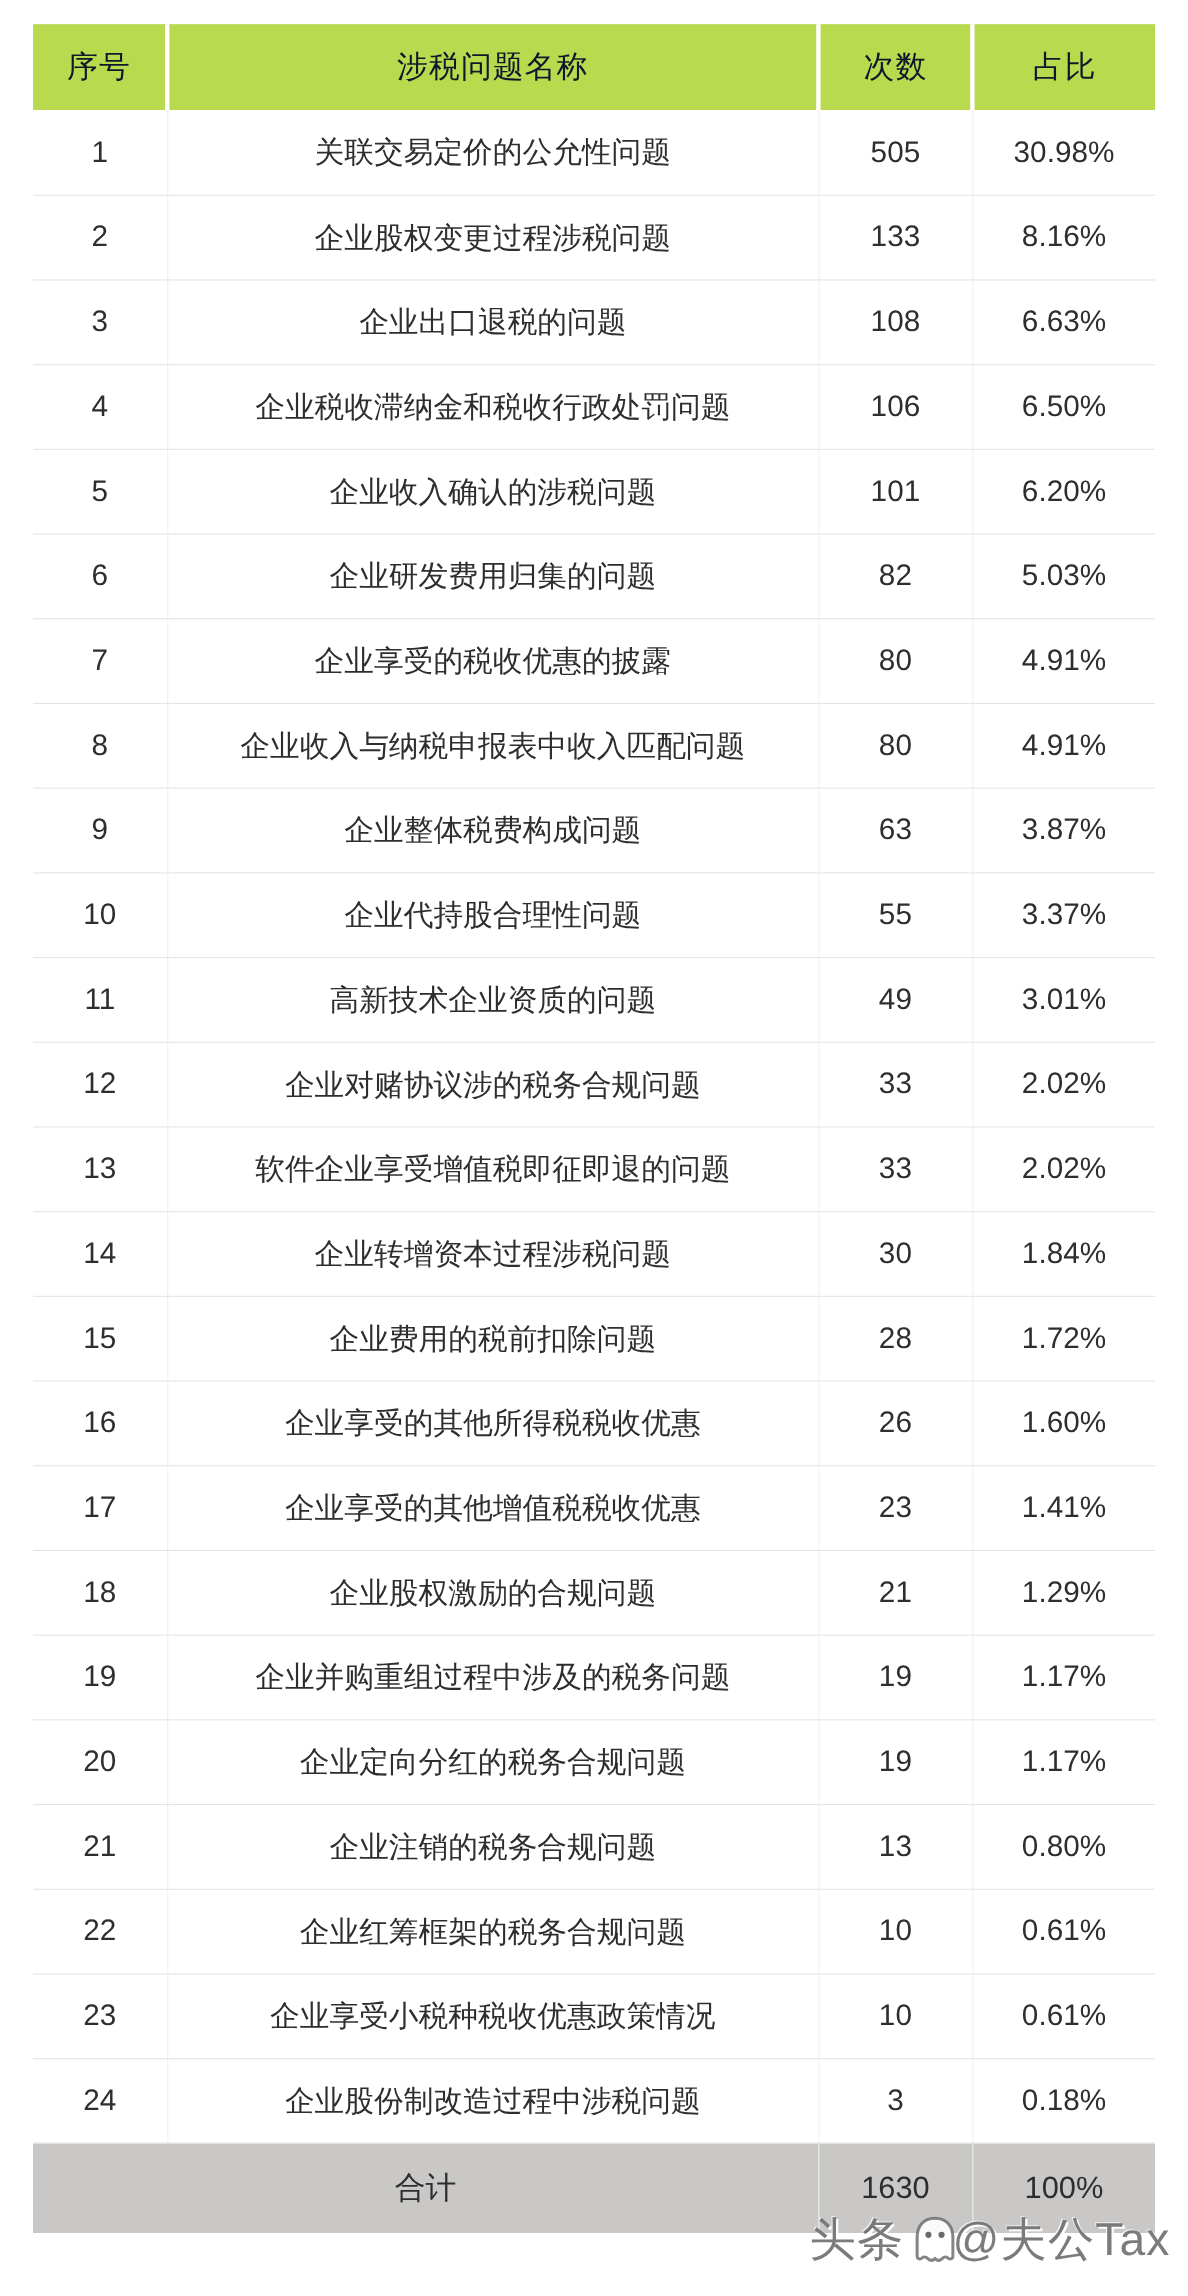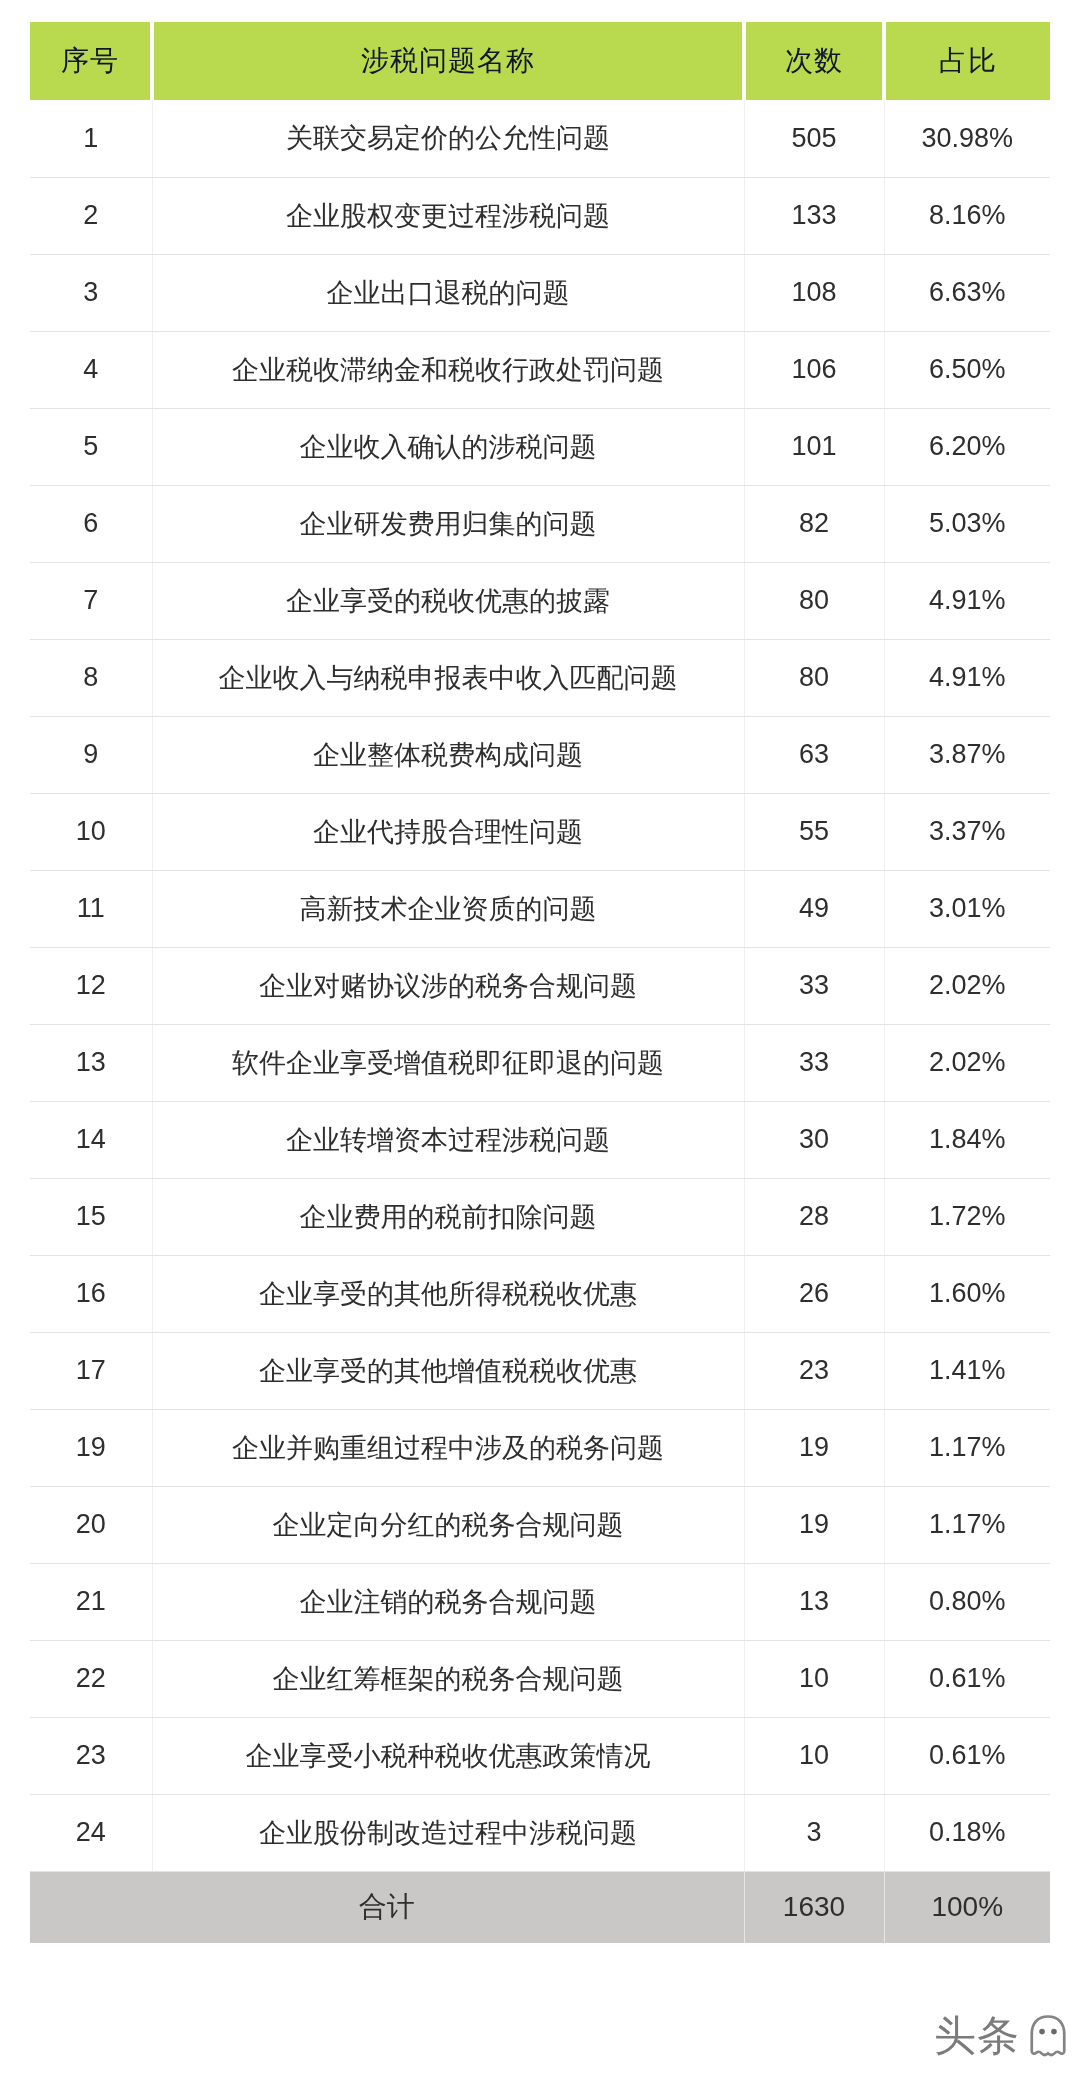--- a/index.html
+++ b/index.html
@@ -50,21 +50,21 @@
     vertical-align: middle;
     border-bottom: 1px solid #e4e4e4;
     border-left: 1px solid #efefef;
     white-space: nowrap;
     overflow: hidden;
   }
   tbody td:first-child { border-left: none; }
 
   tfoot td {
     background: var(--footer-bg, #c9c8c6);
-    height: 72px;
+    height: 82px;
     font-size: 28px;
     color: #2e2e2e;
     text-align: center;
     vertical-align: middle;
     border-left: 1px solid rgba(255,255,255,0.55);
   }
   tfoot td:first-child { border-left: none; }
 
   .watermark {
     position: absolute;
@@ -203,20 +203,26 @@
           <td>26</td>
           <td>1.60%</td>
         </tr>
         <tr>
           <td>17</td>
           <td>企业享受的其他增值税税收优惠</td>
           <td>23</td>
           <td>1.41%</td>
         </tr>
         <tr>
+          <td>18</td>
+          <td>企业股权激励的合规问题</td>
+          <td>21</td>
+          <td>1.29%</td>
+        </tr>
+        <tr>
           <td>19</td>
           <td>企业并购重组过程中涉及的税务问题</td>
           <td>19</td>
           <td>1.17%</td>
         </tr>
         <tr>
           <td>20</td>
           <td>企业定向分红的税务合规问题</td>
           <td>19</td>
           <td>1.17%</td>
@@ -255,15 +261,16 @@
     </tfoot>
   </table>
 
   <div class="watermark">
     <span>头条</span>
     <svg class="ghost-icon" viewBox="0 0 48 48" aria-hidden="true">
       <path d="M24 6 C14 6 9 13 9 22 L9 38 C9 40 11 41 13 39.5 C15 38 16 38 18 40 C20 42 22 42 24 40 C26 42 28 42 30 40 C32 38 33 38 35 39.5 C37 41 39 40 39 38 L39 22 C39 13 34 6 24 6 Z" fill="rgba(255,255,255,0.9)" stroke="rgba(110,110,110,0.85)" stroke-width="2.5"></path>
       <circle cx="18.5" cy="20" r="2.6" fill="rgba(90,90,90,0.9)"></circle>
       <circle cx="29.5" cy="20" r="2.6" fill="rgba(90,90,90,0.9)"></circle>
     </svg>
+    <span>@夫公Tax</span>
   </div>
 
 </div>
 
 </body></html>

